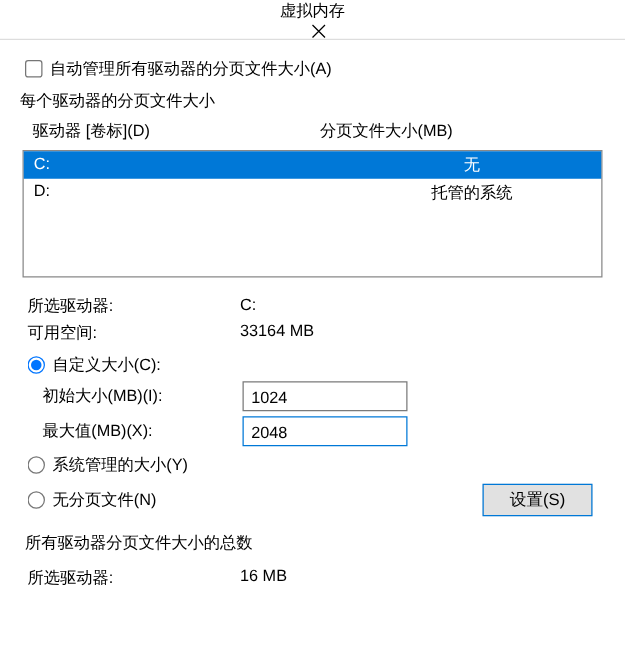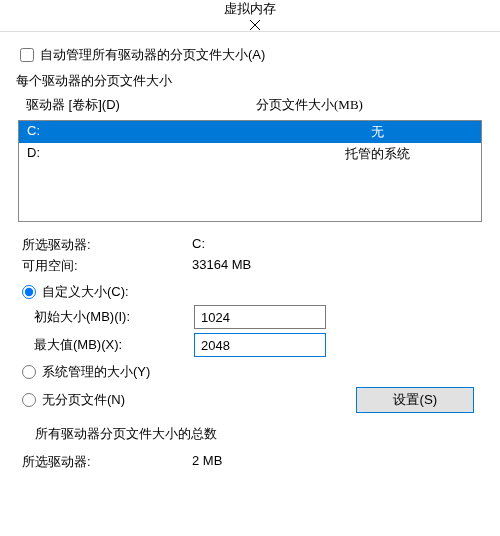--- a/index.html
+++ b/index.html
@@ -7,40 +7,40 @@
   .titlebar { height: 32px; display: flex; align-items: center; padding: 0 10px; border-bottom: 1px solid #ddd; flex-direction: column; }
   .titlebar-text { flex: 1; }
   .close-btn { width: 44px; height: 30px; display: flex; align-items: center; justify-content: center; cursor: pointer; margin-right: -10px; }
   .close-btn svg { width: 12px; height: 12px; }
   .content { padding: 14px 16px 0 16px; }
   .checkbox-row { display: flex; align-items: center; margin-bottom: 8px; }
   .checkbox-row input { width: 14px; height: 14px; margin: 0 6px 0 4px; }
   .sub-header { margin: 6px 0 4px 0; }
   .list-headers { display: flex; padding: 2px 10px 6px 10px; }
   .list-headers .col1 { flex: 0 0 230px; }
-  .list-headers .col2 { flex: 1; font-family: Liberation Serif, serif; }
+  .list-headers .col2 { flex: 1; }
   .listbox { border: 1px solid #888; height: 102px; background: #fff; margin: 0 2px 14px 2px; }
   .listbox-row { display: flex; padding: 2px 8px; cursor: default; }
   .listbox-row .col1 { flex: 0 0 255px; }
   .listbox-row .col2 { flex: 1; text-align: center; }
   .listbox-row.selected { background: #0078d7; color: #fff; }
   .info-row { display: flex; margin: 3px 0; padding-left: 6px; }
   .info-row .label { flex: 0 0 170px; }
   .info-row .value { flex: 1; }
   .radio-row { display: flex; align-items: center; margin: 8px 0 4px 6px; }
   .radio-row input { width: 14px; height: 14px; margin: 0 6px 0 0; }
   .size-row { display: flex; align-items: center; margin: 4px 0 4px 18px; }
   .size-row .label { flex: 0 0 160px; }
   .size-row input[type=text] { width: 132px; height: 24px; border: 1px solid #7a7a7a; padding: 2px 6px; font-size: 13px; }
   .size-row input.focused { border: 1px solid #0078d7; }
   .set-row { display: flex; justify-content: flex-end; align-items: center; margin: 4px 10px 12px 6px; }
   .radio-inline { display: flex; align-items: center; margin: 6px 0 6px 6px; }
   .radio-inline input { width: 14px; height: 14px; margin: 0 6px 0 0; }
-  .set-btn { width: 118px; height: 26px; border: 1px solid #0078d7; background: #e1e1e1; cursor: pointer; margin-left: auto; }
-  .group-label { background: #fff; padding: 0 4px; margin-left: 15px; text-align: right; }
+  .set-btn { width: 88px; height: 26px; border: 1px solid #0078d7; background: #e1e1e1; cursor: pointer; margin-left: auto; }
+  .group-label { background: #fff; padding: 0 4px; margin-left: 0px; text-align: right; }
   .group-wrap { margin-top: 6px; }
   .bottom-row-left { flex: 1; display: flex; flex-direction: column; }
 </style>
 </head>
 <body>
 
 <div class="titlebar">
   <span class="titlebar-text">虚拟内存</span>
   <div class="close-btn">
     <svg viewBox="0 0 12 12">
@@ -110,17 +110,17 @@
         <span>无分页文件(N)</span>
       </label>
     </div>
     <button class="set-btn">设置(S)</button>
   </div>
 
   <div class="group-wrap">
     <span class="group-label">所有驱动器分页文件大小的总数</span>
     <div class="info-row" style="margin-top:10px">
       <span class="label">所选驱动器:</span>
-      <span class="value">2 MB</span>
+      <span class="value">16 MB</span>
     </div>
   </div>
 
 </div>
 
 </body></html>

